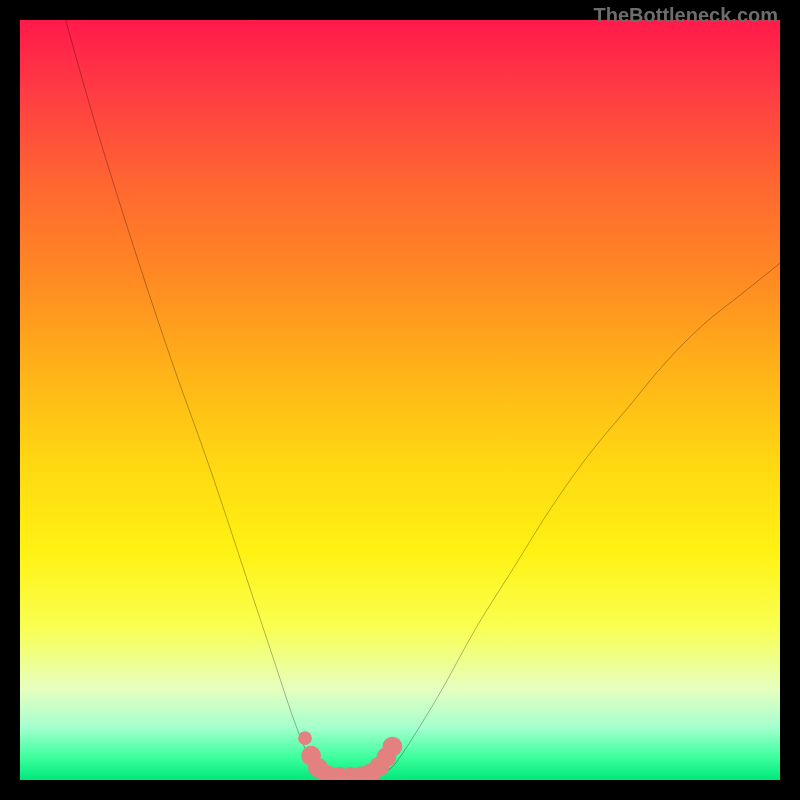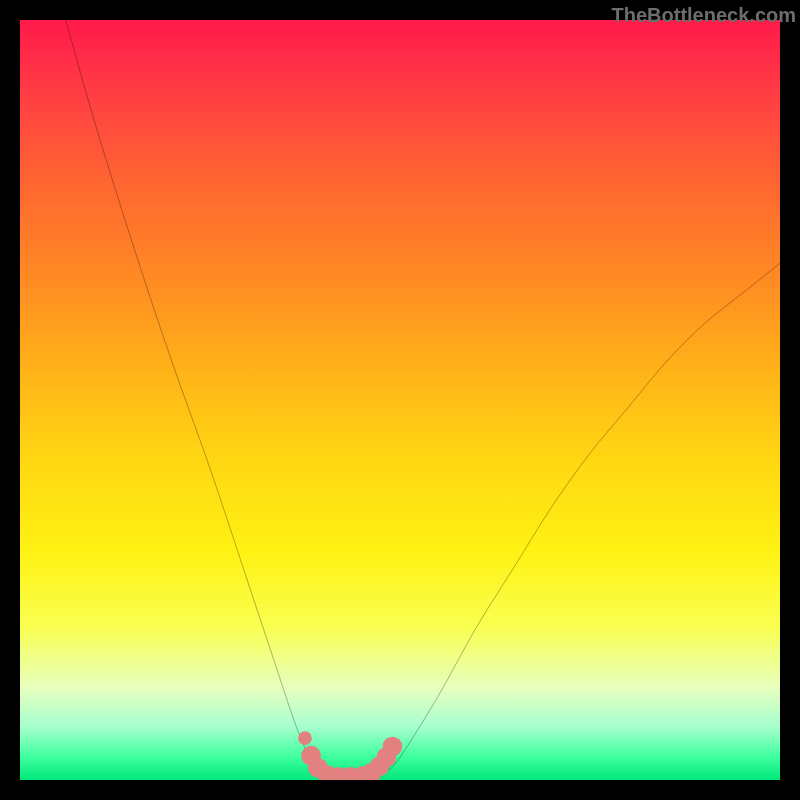--- a/index.html
+++ b/index.html
@@ -17,21 +17,21 @@
       #f9ff52 80%,
       #e6ffc0 88%,
       #a6ffce 93%,
       #3dff9e 97%,
       #00e87a 100%)}
   svg.curve{position:absolute;left:0;top:0;width:100%;height:100%}
   .mask-top{position:absolute;left:0;right:0;top:0;height:20px;background:#000}
   .mask-bottom{position:absolute;left:0;right:0;bottom:0;height:20px;background:#000}
   .mask-left{position:absolute;top:0;bottom:0;left:0;width:20px;background:#000}
   .mask-right{position:absolute;top:0;bottom:0;right:0;width:20px;background:#000}
-  .wm{position:absolute;top:4px;right:4px;font-size:20px;font-weight:600;color:#6d6d6d}
+  .wm{position:absolute;top:4px;right:22px;font-size:20px;font-weight:600;color:#6d6d6d}
 </style>
 </head>
 <body>
 
 <div class="stage">
   <div class="plot">
     <div class="grad"></div>
     <svg class="curve" viewBox="0 0 100 100" preserveAspectRatio="none">
       <path id="curvePath" d="M 6 0 C 6.67 2.33, 8.50 9.00, 10.00 14.00 C 11.50 19.00, 13.33 24.83, 15.00 30.00 C 16.67 35.17, 18.33 40.17, 20.00 45.00 C 21.67 49.83, 23.33 54.17, 25.00 59.00 C 26.67 63.83, 28.67 70.00, 30.00 74.00 C 31.33 78.00, 32.00 80.00, 33.00 83.00 C 34.00 86.00, 35.17 89.67, 36.00 92.00 C 36.83 94.33, 37.50 95.83, 38.00 97.00 C 38.50 98.17, 38.67 98.50, 39.00 99.00 C 39.33 99.50, 39.50 99.83, 40.00 100.00 C 40.50 100.17, 41.33 100.00, 42.00 100.00 C 42.67 100.00, 43.33 100.00, 44.00 100.00 C 44.67 100.00, 45.33 100.17, 46.00 100.00 C 46.67 99.83, 47.33 99.50, 48.00 99.00 C 48.67 98.50, 48.83 98.67, 50.00 97.00 C 51.17 95.33, 53.33 91.83, 55.00 89.00 C 56.67 86.17, 58.33 82.83, 60.00 80.00 C 61.67 77.17, 63.33 74.67, 65.00 72.00 C 66.67 69.33, 68.33 66.50, 70.00 64.00 C 71.67 61.50, 73.33 59.17, 75.00 57.00 C 76.67 54.83, 78.33 53.00, 80.00 51.00 C 81.67 49.00, 83.33 46.83, 85.00 45.00 C 86.67 43.17, 88.33 41.50, 90.00 40.00 C 91.67 38.50, 93.33 37.33, 95.00 36.00 C 96.67 34.67, 99.17 32.67, 100.00 32.00" fill="none" stroke="#000000" stroke-width="0.3" vector-effect="non-scaling-stroke"></path>
       <g id="beads">

